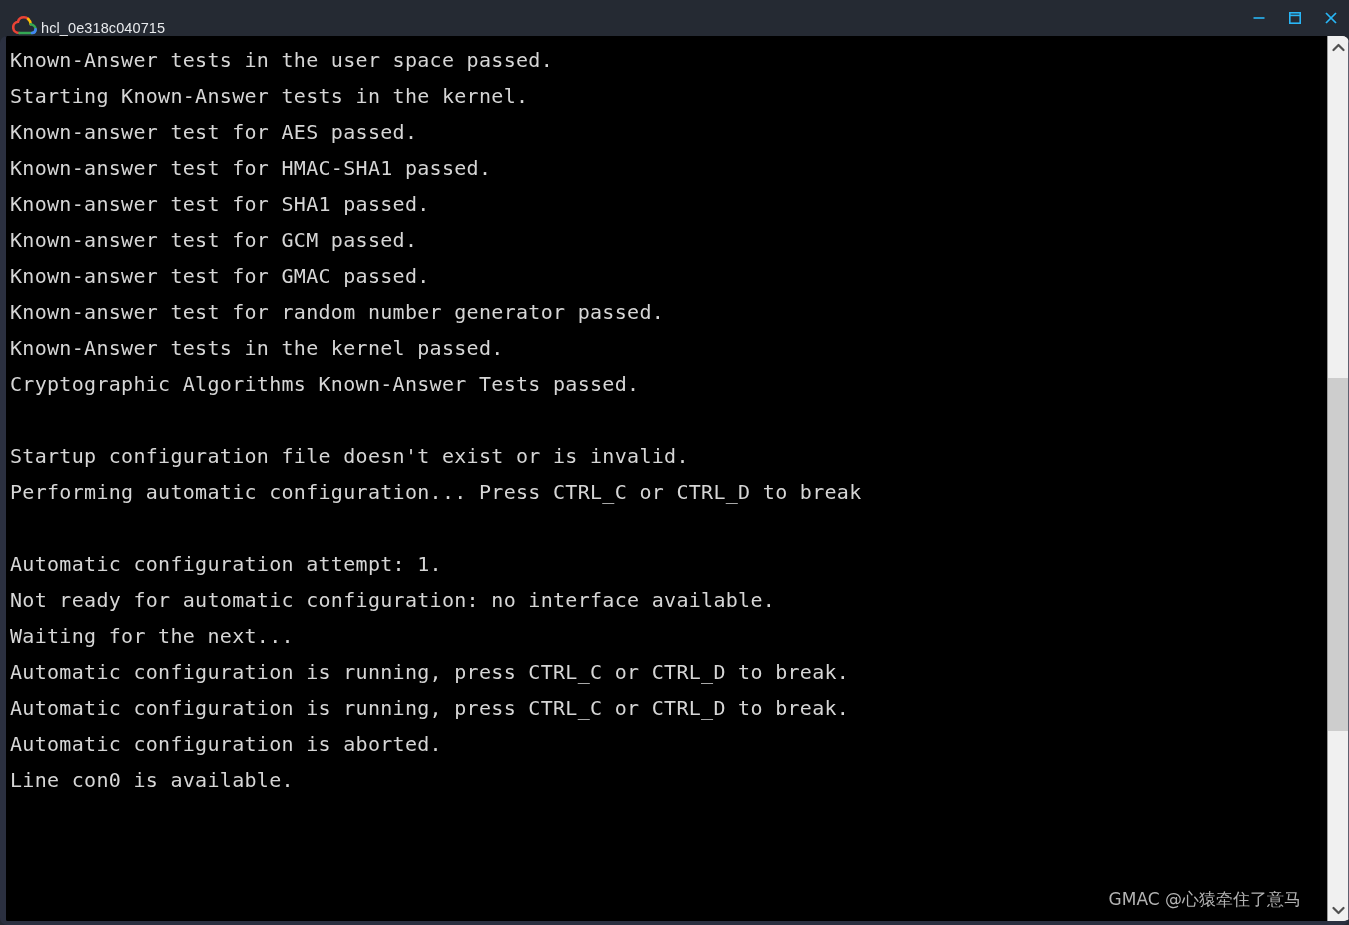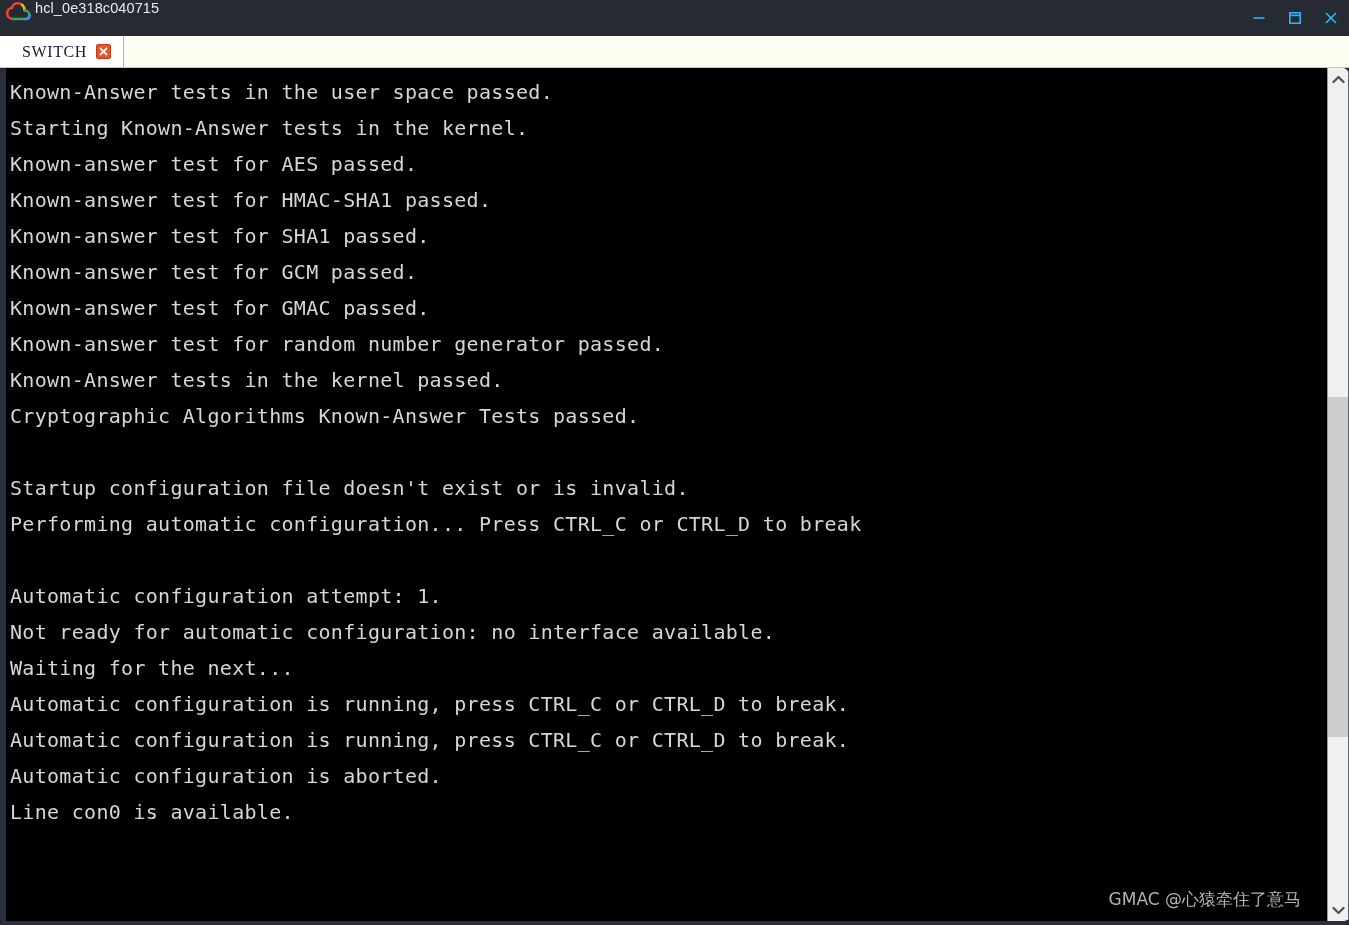--- a/index.html
+++ b/index.html
@@ -20,22 +20,22 @@
     display: flex;
     flex-direction: column;
   }
 
   
   #titlebar {
     height: 36px;
     flex: 0 0 36px;
     background: #252a33;
     display: flex;
-    align-items: flex-start;
-    padding-left: 6px;
+    align-items: flex-end;
+    padding-left: 12px;
     position: relative;
   }
 
   #cloud-icon {
     width: 26px;
     height: 20px;
     flex: 0 0 26px;
     position: relative;
     margin-right: 3px;
     margin-top: 2px;
@@ -235,32 +235,20 @@
       </div>
       <div class="win-btn" title="Close">
         <svg width="16" height="16" viewBox="0 0 16 16">
           <line x1="3" y1="3" x2="13" y2="13" stroke="#29b6f6" stroke-width="1.7"></line>
           <line x1="13" y1="3" x2="3" y2="13" stroke="#29b6f6" stroke-width="1.7"></line>
         </svg>
       </div>
     </div>
   </div>
 
-  <div id="tabbar">
-    <div id="tab-switch">
-      <span id="tab-switch-label">SWITCH</span>
-      <span id="tab-close-btn" title="Close tab">
-        <svg width="11" height="11" viewBox="0 0 11 11">
-          <line x1="2.6" y1="2.6" x2="8.4" y2="8.4" stroke="#ffffff" stroke-width="1.9" stroke-linecap="round"></line>
-          <line x1="8.4" y1="2.6" x2="2.6" y2="8.4" stroke="#ffffff" stroke-width="1.9" stroke-linecap="round"></line>
-        </svg>
-      </span>
-    </div>
-    <div id="tabbar-filler"></div>
-  </div>
 
   <div id="terminal-area">
 
     <div id="terminal-screen">
       <div id="terminal-lines"><div class="term-line">Known-Answer tests in the user space passed.</div><div class="term-line">Starting Known-Answer tests in the kernel.</div><div class="term-line">Known-answer test for AES passed.</div><div class="term-line">Known-answer test for HMAC-SHA1 passed.</div><div class="term-line">Known-answer test for SHA1 passed.</div><div class="term-line">Known-answer test for GCM passed.</div><div class="term-line">Known-answer test for GMAC passed.</div><div class="term-line">Known-answer test for random number generator passed.</div><div class="term-line">Known-Answer tests in the kernel passed.</div><div class="term-line">Cryptographic Algorithms Known-Answer Tests passed.</div><div class="term-line"></div><div class="term-line">Startup configuration file doesn't exist or is invalid.</div><div class="term-line">Performing automatic configuration... Press CTRL_C or CTRL_D to break</div><div class="term-line"></div><div class="term-line">Automatic configuration attempt: 1.</div><div class="term-line">Not ready for automatic configuration: no interface available.</div><div class="term-line">Waiting for the next...</div><div class="term-line">Automatic configuration is running, press CTRL_C or CTRL_D to break.</div><div class="term-line">Automatic configuration is running, press CTRL_C or CTRL_D to break.</div><div class="term-line">Automatic configuration is aborted.</div><div class="term-line">Line con0 is available.</div></div>
       <div id="watermark">GMAC @心猿牵住了意马</div>
     </div>
 
     <div id="scrollbar">
       <div id="scroll-up-btn">

